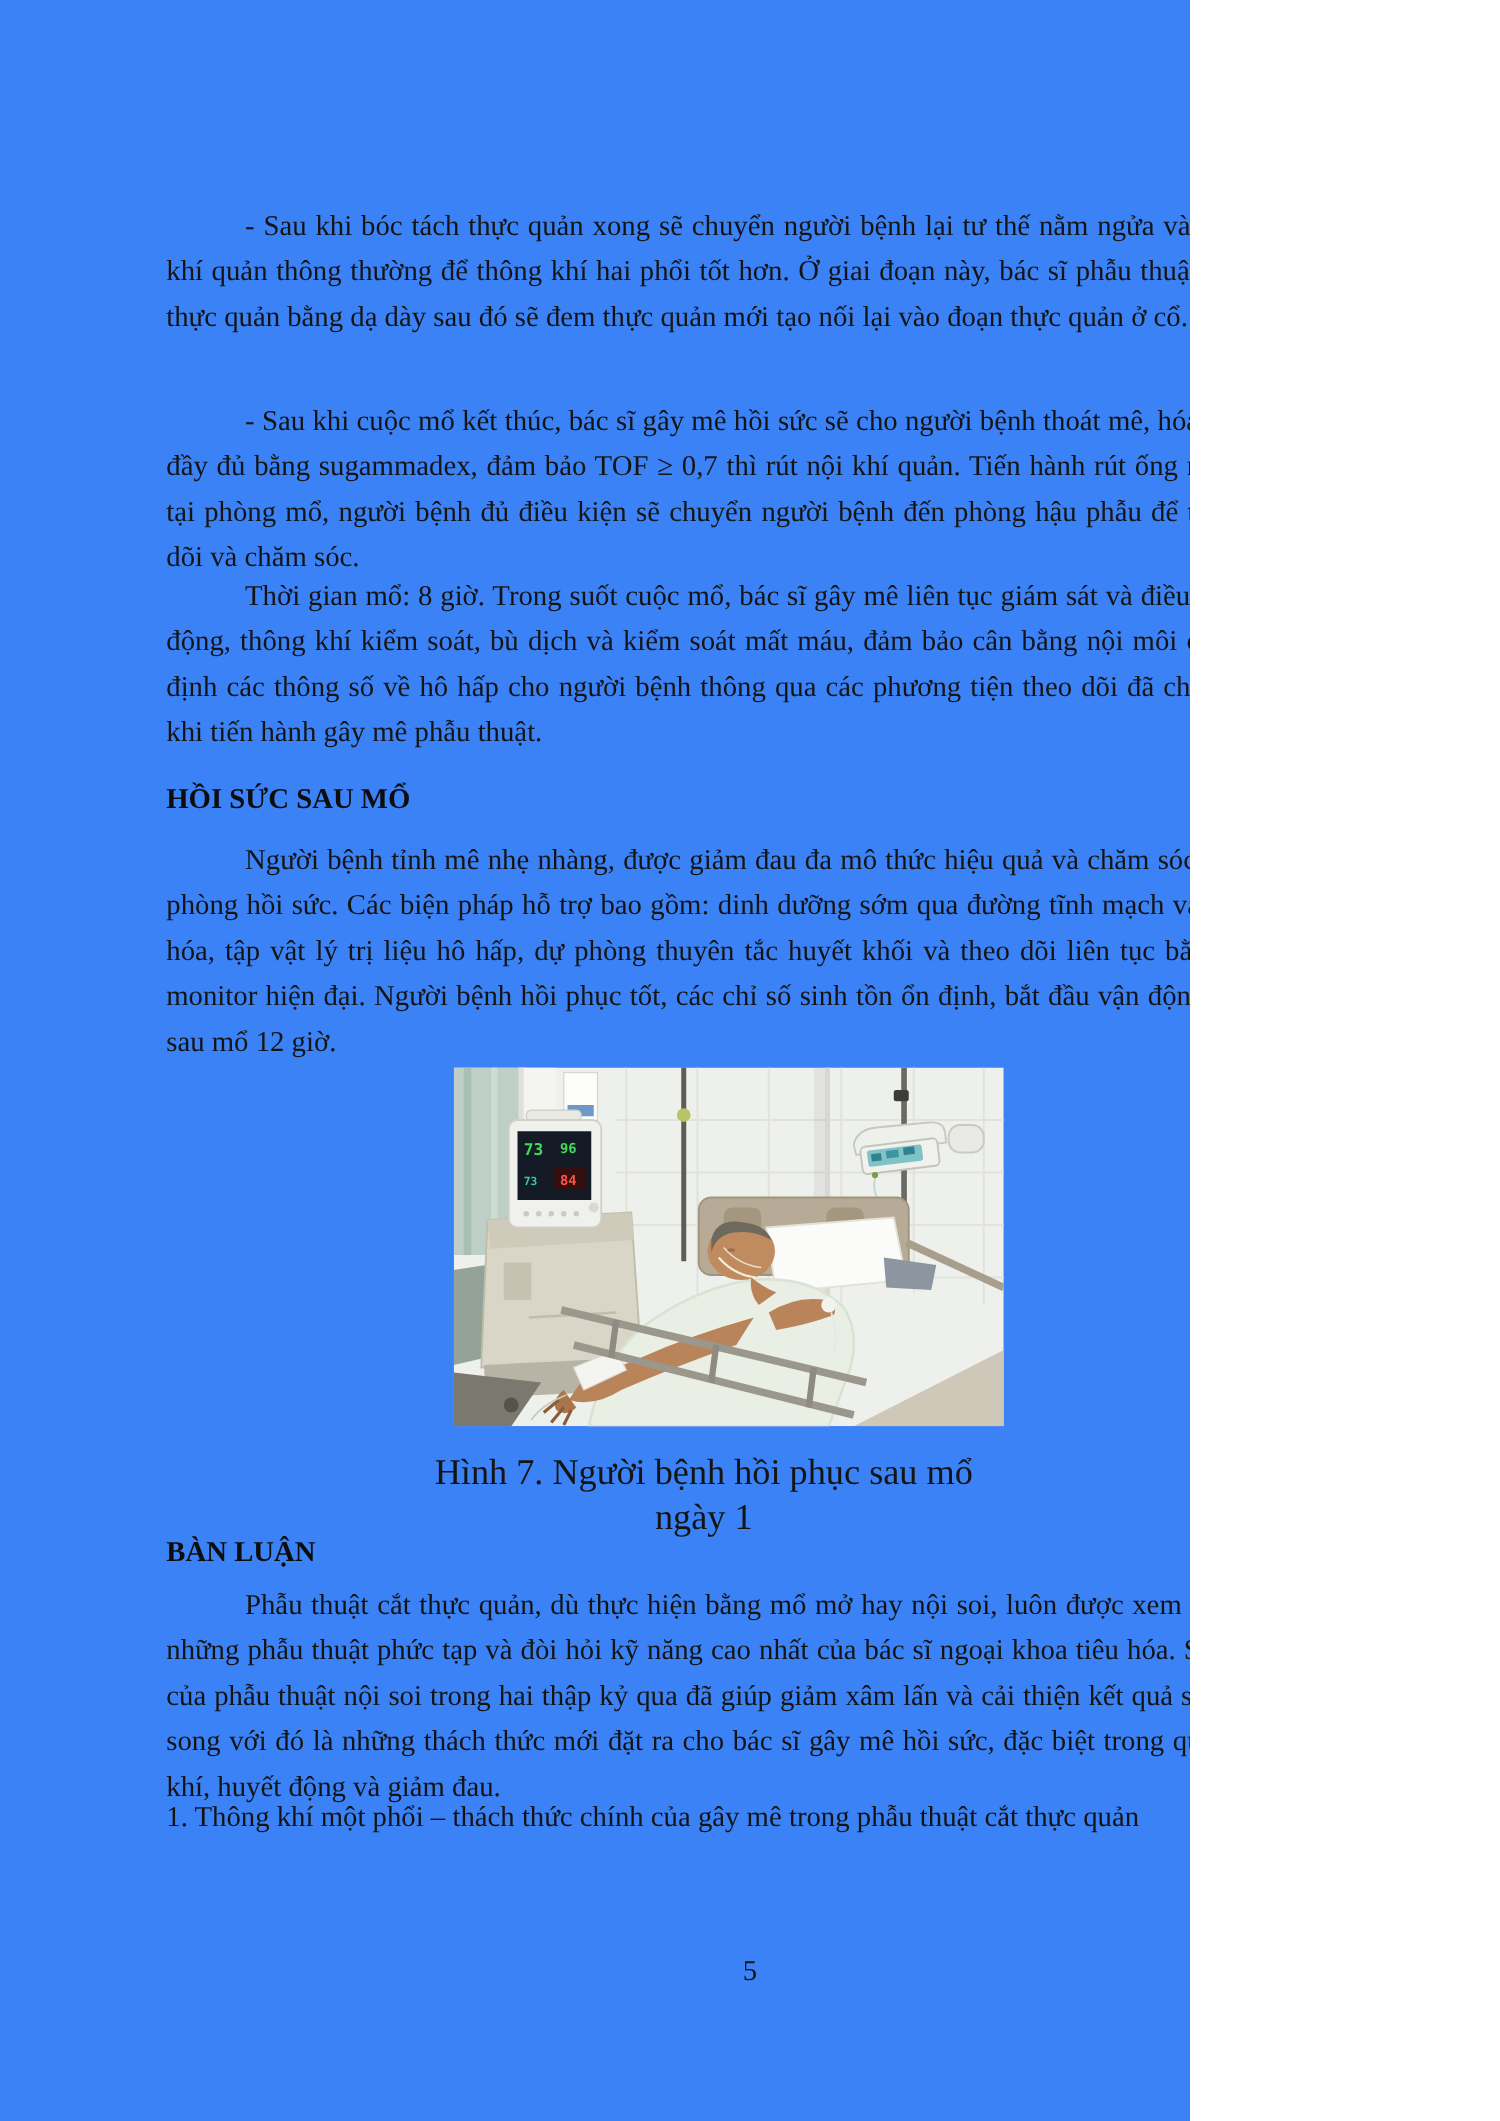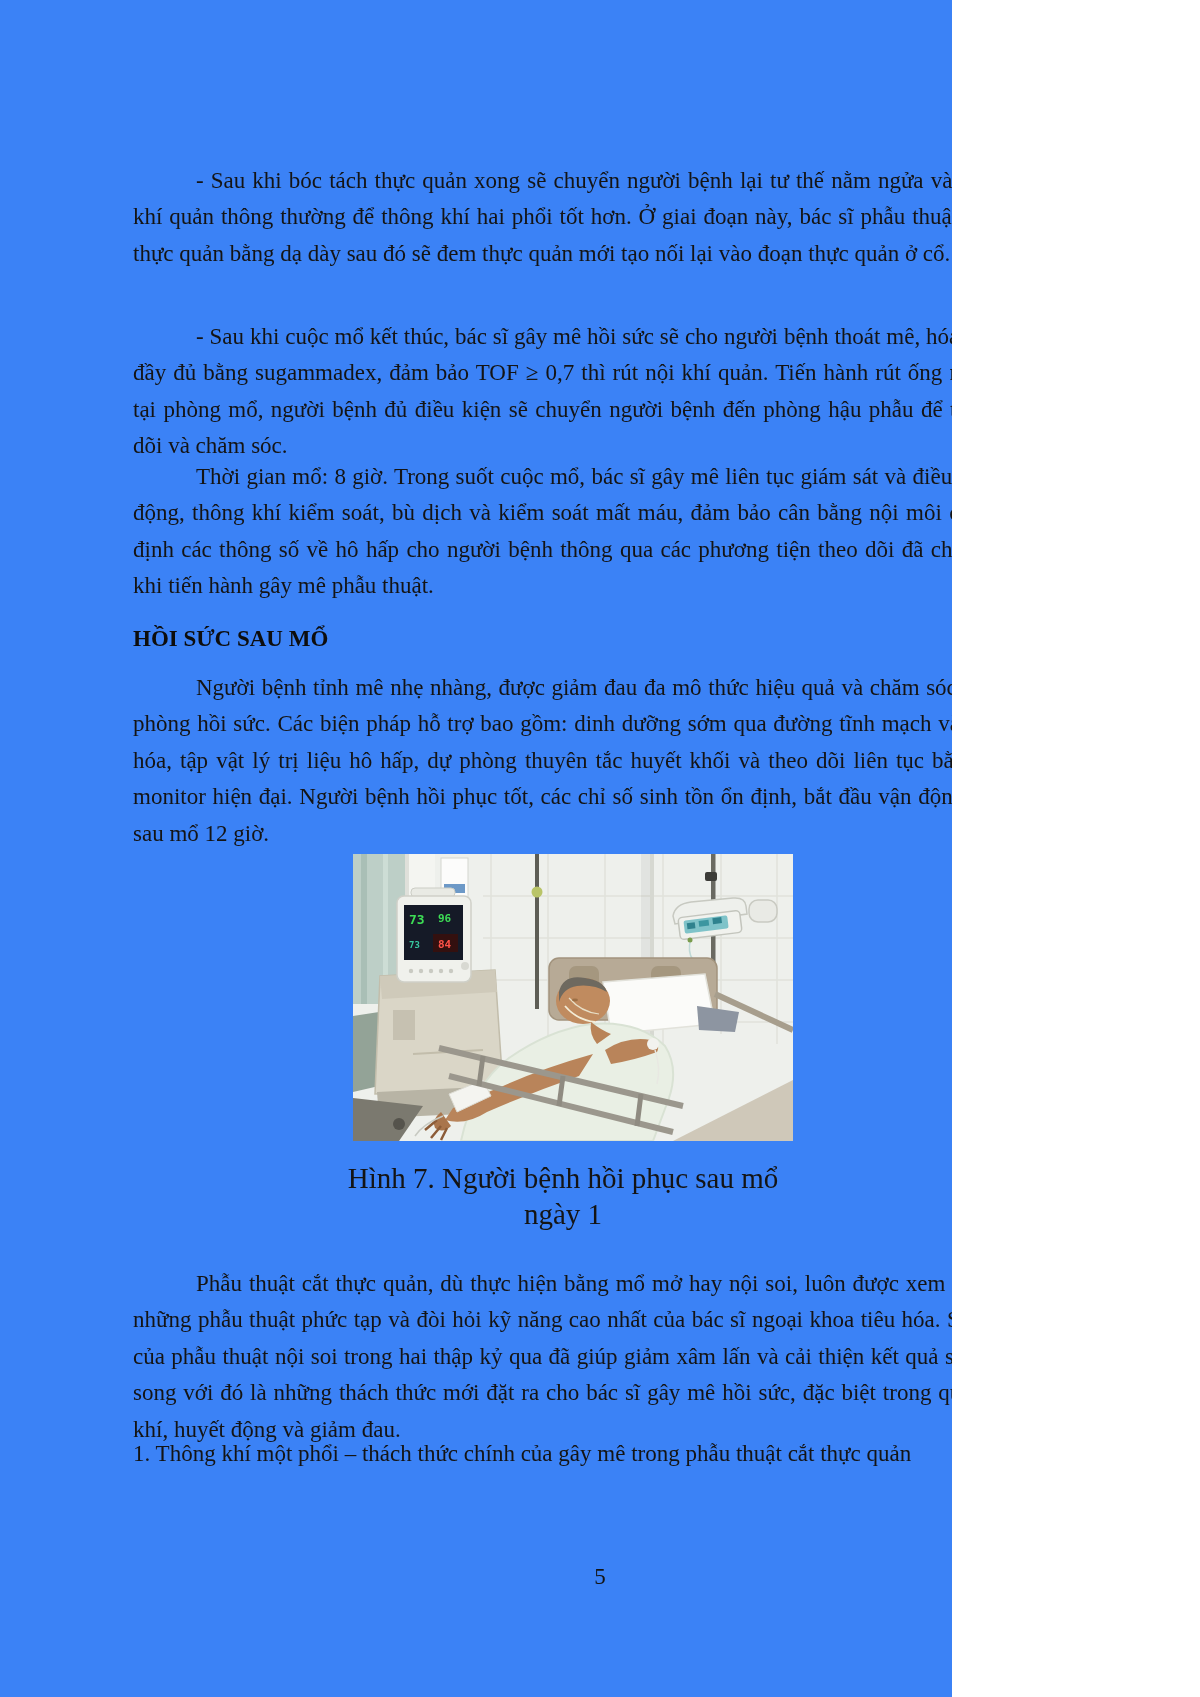--- a/index.html
+++ b/index.html
@@ -36,21 +36,21 @@
     position: absolute;
     left: 133px;
     width: 934px;
     font-size: 23px;
     line-height: 36px;
     font-weight: normal;
     color: #141414;
   }
   .figure-wrap {
     position: absolute;
-    left: 353px;
+    left: 363px;
     top: 854px;
     width: 440px;
     height: 287px;
   }
   .figure-wrap svg { display: block; width: 440px; height: 287px; }
   .figure-caption {
     position: absolute;
     left: 333px;
     top: 1160px;
     width: 460px;
@@ -213,20 +213,21 @@
           <line x1="130" y1="202" x2="126" y2="232"></line>
           <line x1="210" y1="222" x2="206" y2="252"></line>
           <line x1="288" y1="240" x2="284" y2="272"></line>
         </g>
       </g>
     </svg>
   </div>
 
   <div class="figure-caption">Hình 7. Người bệnh hồi phục sau mổ ngày 1</div>
 
+  <h2 class="heading" style="top:1205px">BÀN LUẬN</h2>
 
   <p class="para" style="top:1243px">Phẫu thuật cắt thực quản, dù thực hiện bằng mổ mở hay nội soi, luôn được xem là một trong những phẫu thuật phức tạp và đòi hỏi kỹ năng cao nhất của bác sĩ ngoại khoa tiêu hóa. Sự phát triển của phẫu thuật nội soi trong hai thập kỷ qua đã giúp giảm xâm lấn và cải thiện kết quả sau mổ, song song với đó là những thách thức mới đặt ra cho bác sĩ gây mê hồi sức, đặc biệt trong quản lý thông khí, huyết động và giảm đau.</p>
 
   <div class="subheading" style="top:1436px">1. Thông khí một phổi – thách thức chính của gây mê trong phẫu thuật cắt thực quản</div>
 
   <div class="page-number">5</div>
 
 </div>
 
 </body></html>

